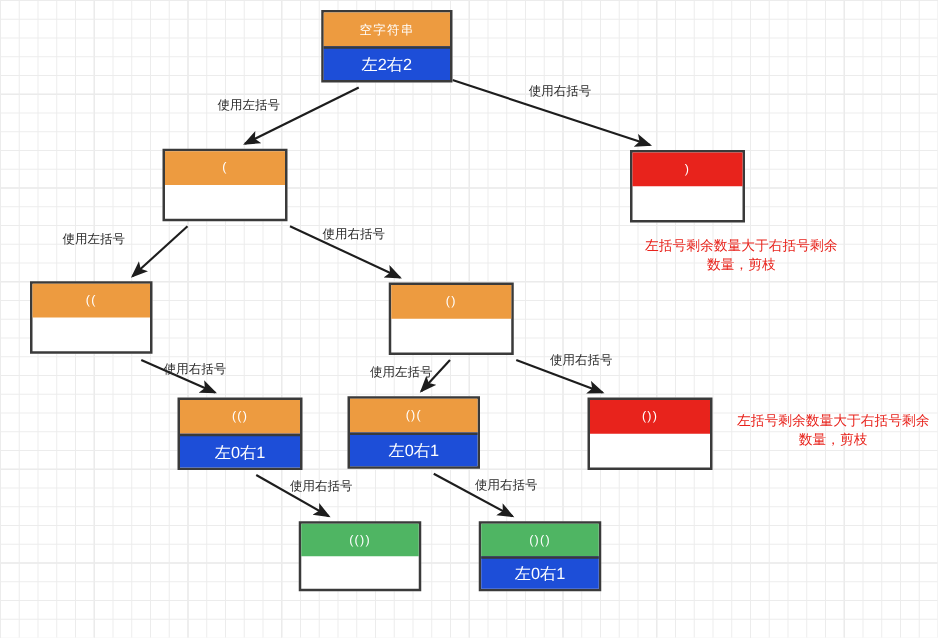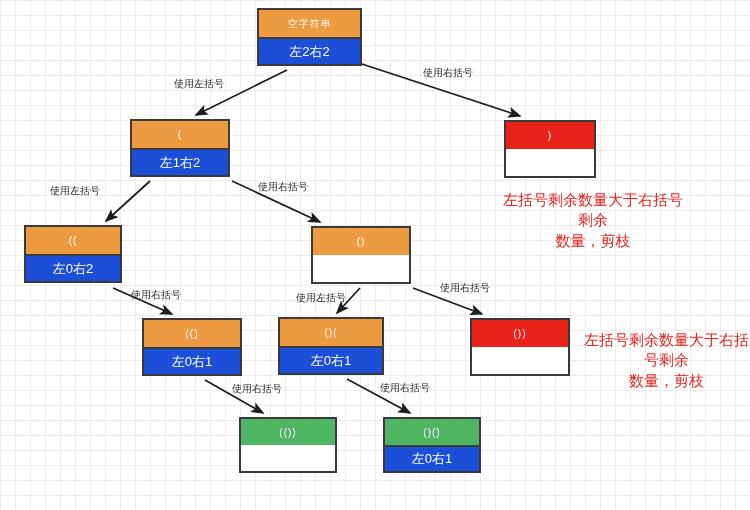--- a/index.html
+++ b/index.html
@@ -49,21 +49,21 @@
   .node.state-prune  .top{background:#e8231c;}
   .node.state-valid  .top{background:#4fb563;}
   .edge-label{
     position:absolute;
     font-size:10px;
     color:#2b2b2b;
     white-space:nowrap;
   }
   .note{
     position:absolute;
-    font-size:15px;
+    font-size:11px;
     color:#e8231c;
     text-align:center;
     line-height:1.35;
     white-space:pre-line;
   }
 </style>
 </head>
 <body>
 
 <div id="canvas">
@@ -98,28 +98,26 @@
       <div class="edge-label" style="left: 232px; top: 382px;">使用右括号</div>
       <div class="edge-label" style="left: 380px; top: 381px;">使用右括号</div>
     </div>
   <div id="nodes">
       <div class="node state-open" style="left: 257px; top: 8px; width: 105px; height: 58px;">
         <div class="top">空字符串</div>
         <div class="bot">左2右2</div>
       </div>
       <div class="node state-open" style="left: 130px; top: 119px; width: 100px; height: 58px;">
         <div class="top">(</div>
-        <div class="bot">左1右2</div>
       </div>
       <div class="node state-prune" style="left: 504px; top: 120px; width: 92px; height: 58px;">
         <div class="top">)</div>
       </div>
       <div class="node state-open" style="left: 24px; top: 225px; width: 98px; height: 58px;">
         <div class="top">((</div>
-        <div class="bot">左0右2</div>
       </div>
       <div class="node state-open" style="left: 311px; top: 226px; width: 100px; height: 58px;">
         <div class="top">()</div>
       </div>
       <div class="node state-open" style="left: 142px; top: 318px; width: 100px; height: 58px;">
         <div class="top">(()</div>
         <div class="bot">左0右1</div>
       </div>
       <div class="node state-open" style="left: 278px; top: 317px; width: 106px; height: 58px;">
         <div class="top">()(</div>

